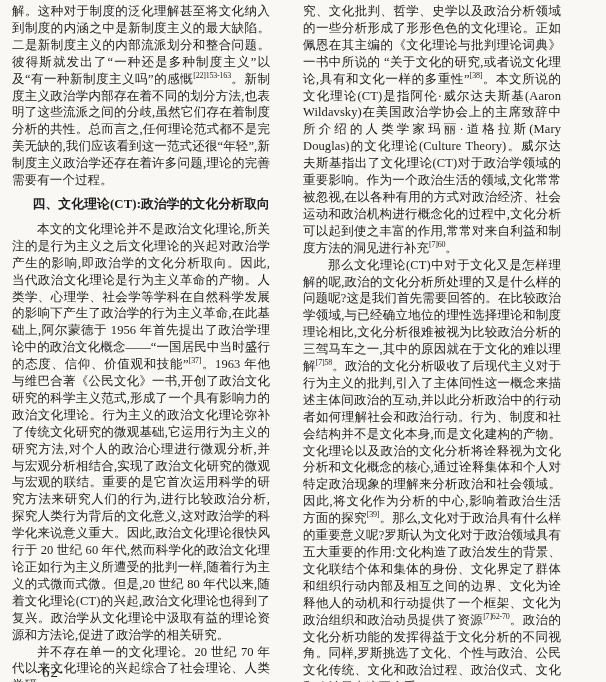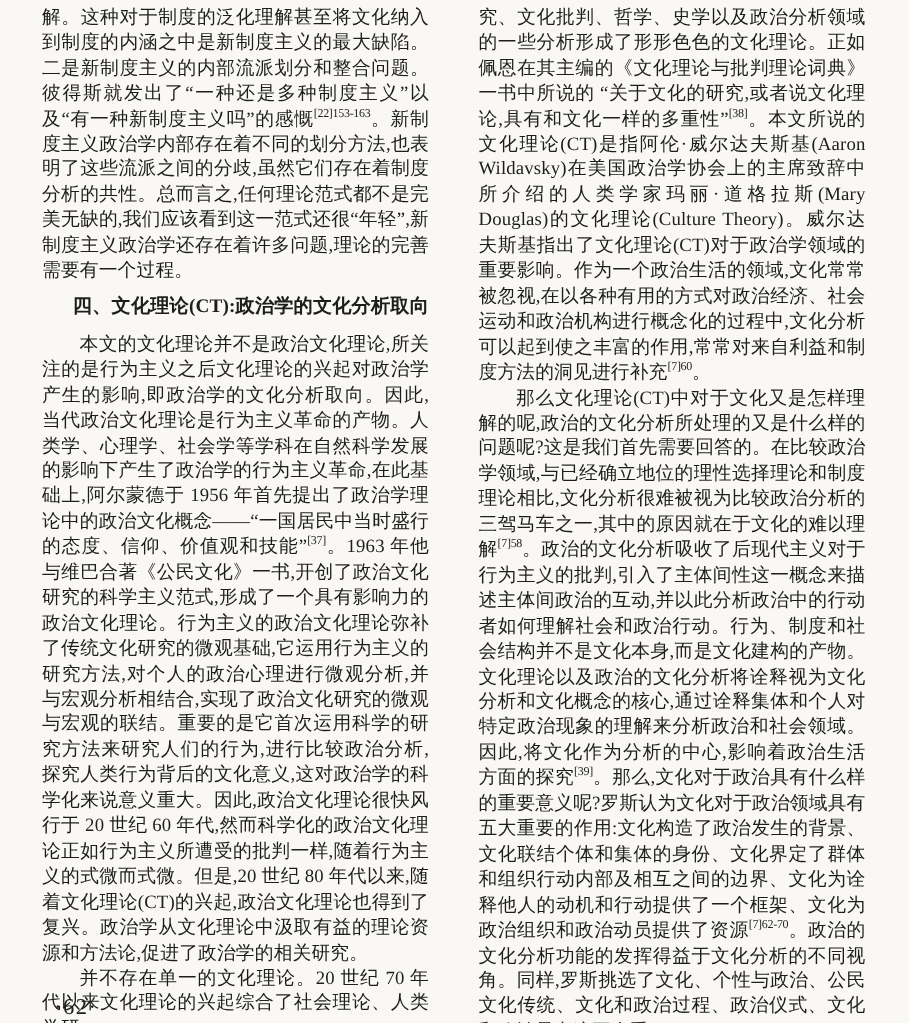--- a/index.html
+++ b/index.html
@@ -12,21 +12,21 @@
     background: #f9f8f5;
     font-family: "Liberation Serif", "DejaVu Serif", serif;
     color: #1d1d1d;
     overflow: hidden;
   }
   .page {
     position: relative;
     width: 570px;
     height: 682px;
     box-sizing: border-box;
-    padding: 3px 28px 0 28px;
+    padding: 3px 28px 0 12px;
   }
   .columns {
     display: flex;
     gap: 33px;
   }
   .column {
     width: 258px;
     flex: 0 0 258px;
     font-size: 12.5px;
     line-height: 16.9px;

